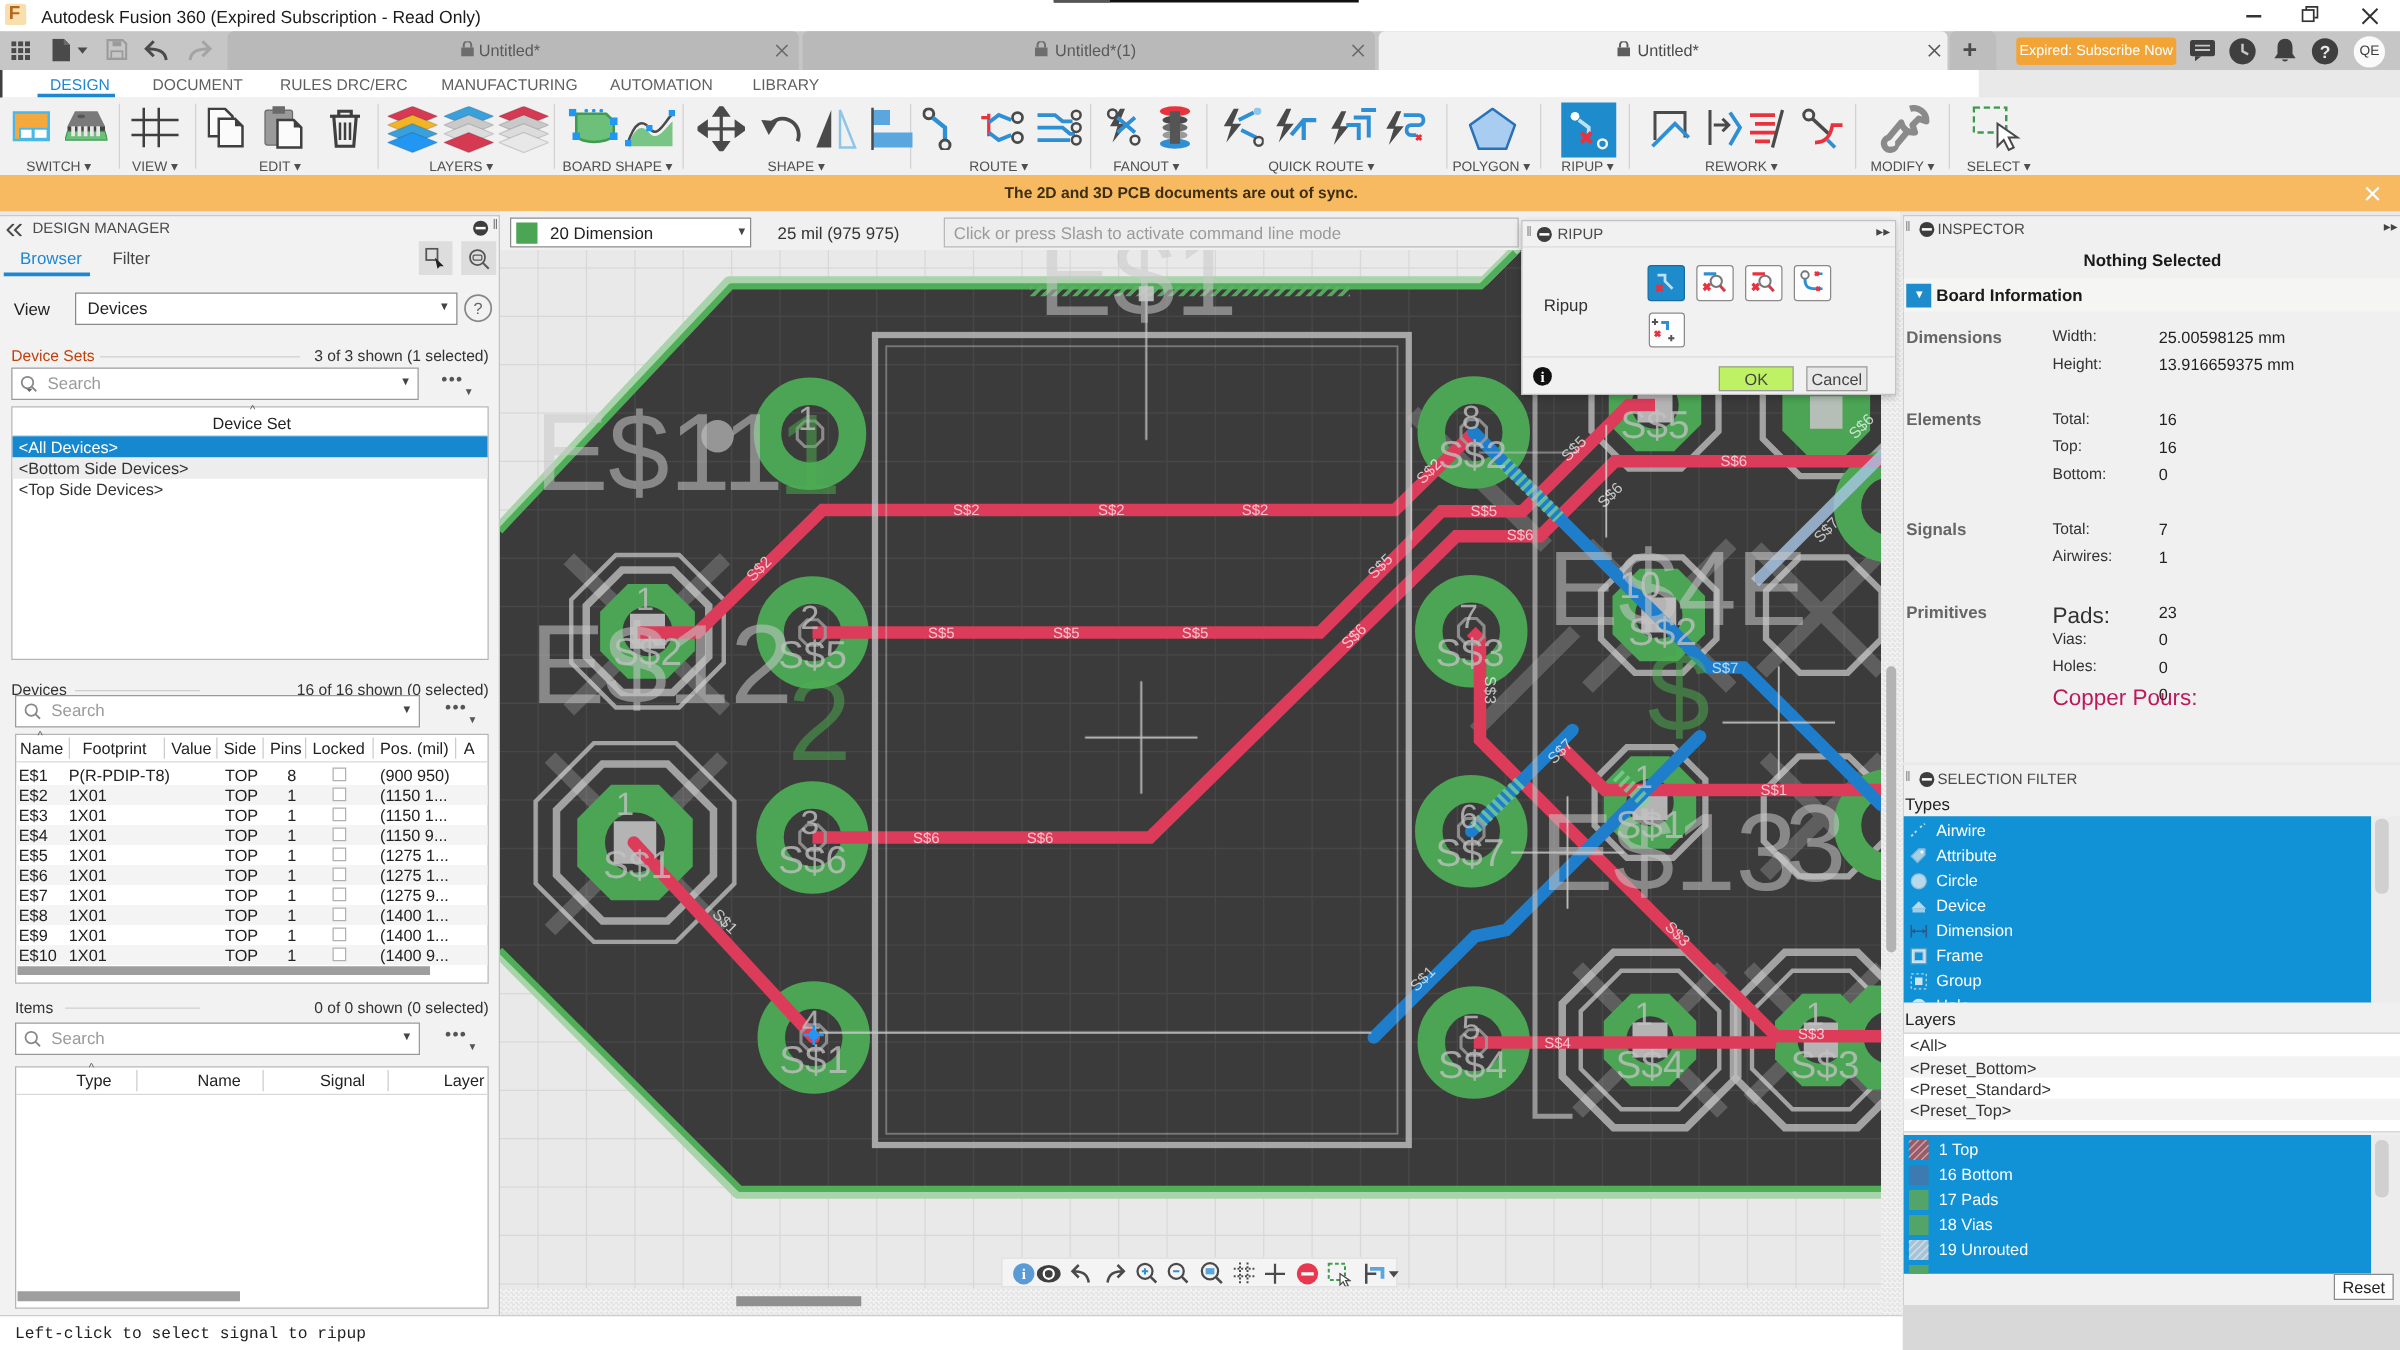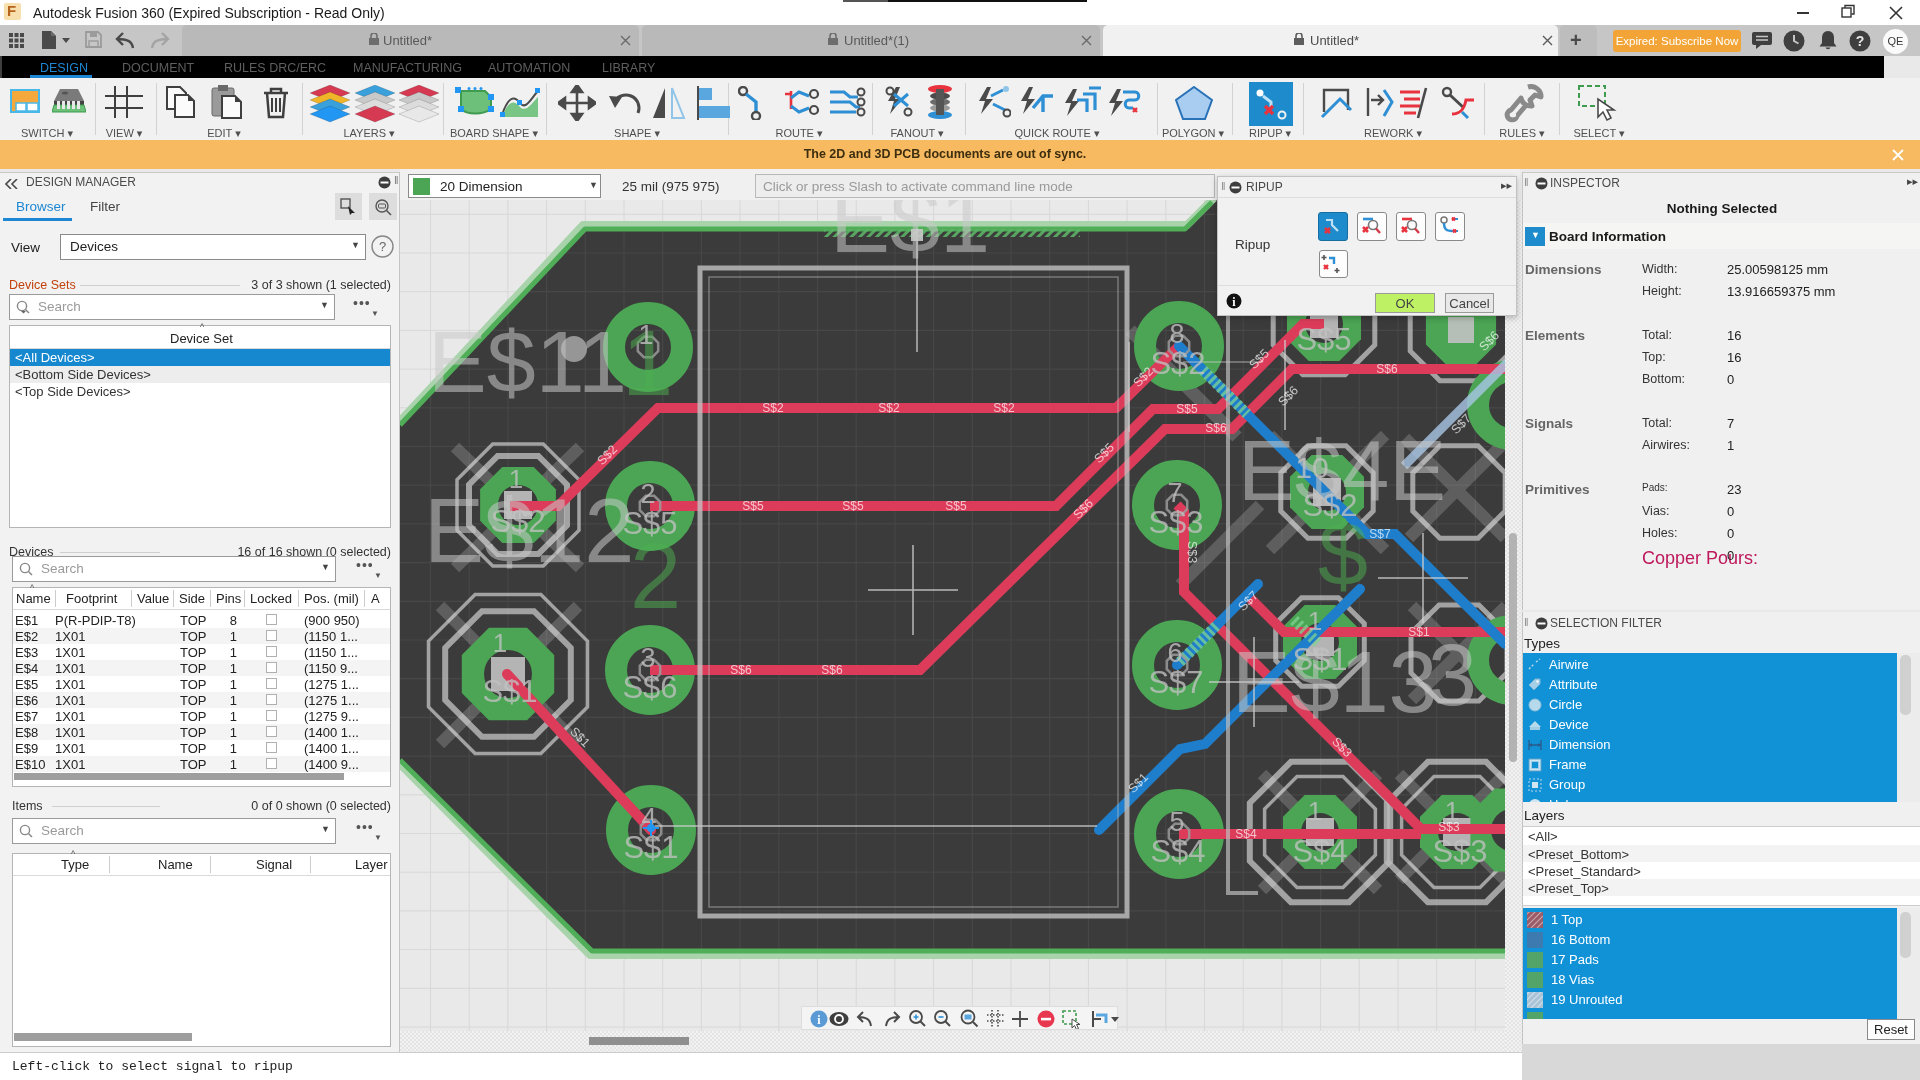--- a/index.html
+++ b/index.html
@@ -104,21 +104,21 @@
       <path d="M10,1 c-4,0 -6,3 -6,7 v5 l-2.5,3.5 h17 L16,13 v-5 c0,-4 -2,-7 -6,-7 Z" fill="#3f3f3f"></path>
       <path d="M7.5,17.5 a2.7,2.7 0 0 0 5,0 Z" fill="#3f3f3f"></path>
     </svg>
   <svg class="abs" style="left:1849px;top:5px;" width="22" height="22">
       <circle cx="11" cy="11" r="10.5" fill="#3f3f3f"></circle>
       <text x="11" y="16" text-anchor="middle" font-size="14" font-weight="bold" fill="#e8e8e8" font-family="Liberation Sans">?</text>
     </svg>
   <div class="abs" style="left:1883px;top:4px;width:25px;height:25px;border-radius:50%;background:#fafafa;text-align:center;line-height:25px;font-size:11px;color:#3a3a3a;">QE</div>
 </div>
 
-<div class="abs" style="left:0;top:56px;width:1884px;height:22px;background:#000000;">
+<div class="abs" style="left:0;top:56px;width:1583px;height:22px;background:#ffffff;">
   <div class="tx" style="left:40px;top:5px;font-size:12.5px;color:#1e87d3;">DESIGN</div>
   <div class="abs" style="left:30px;top:19px;width:62px;height:3px;background:#1e87d3;"></div>
   <div class="tx" style="left:122px;top:5px;font-size:12.5px;color:#5f5f5f;">DOCUMENT</div>
   <div class="tx" style="left:224px;top:5px;font-size:12.5px;color:#5f5f5f;">RULES DRC/ERC</div>
   <div class="tx" style="left:353px;top:5px;font-size:12.5px;color:#5f5f5f;">MANUFACTURING</div>
   <div class="tx" style="left:488px;top:5px;font-size:12.5px;color:#5f5f5f;">AUTOMATION</div>
   <div class="tx" style="left:602px;top:5px;font-size:12.5px;color:#5f5f5f;">LIBRARY</div>
 </div>
 <div class="abs" style="left:0;top:56px;width:2px;height:84px;background:#3f3f3f;"></div>
 
@@ -335,21 +335,21 @@
   <div class="tx" style="left:224px;top:49px;font-size:11px;color:#4f4f4f;transform:translateX(-50%);">EDIT ▾</div>
   <div class="tx" style="left:369px;top:49px;font-size:11px;color:#4f4f4f;transform:translateX(-50%);">LAYERS ▾</div>
   <div class="tx" style="left:494px;top:49px;font-size:11px;color:#4f4f4f;transform:translateX(-50%);">BOARD SHAPE ▾</div>
   <div class="tx" style="left:637px;top:49px;font-size:11px;color:#4f4f4f;transform:translateX(-50%);">SHAPE ▾</div>
   <div class="tx" style="left:799px;top:49px;font-size:11px;color:#4f4f4f;transform:translateX(-50%);">ROUTE ▾</div>
   <div class="tx" style="left:917px;top:49px;font-size:11px;color:#4f4f4f;transform:translateX(-50%);">FANOUT ▾</div>
   <div class="tx" style="left:1057px;top:49px;font-size:11px;color:#4f4f4f;transform:translateX(-50%);">QUICK ROUTE ▾</div>
   <div class="tx" style="left:1193px;top:49px;font-size:11px;color:#4f4f4f;transform:translateX(-50%);">POLYGON ▾</div>
   <div class="tx" style="left:1270px;top:49px;font-size:11px;color:#4f4f4f;transform:translateX(-50%);">RIPUP ▾</div>
   <div class="tx" style="left:1393px;top:49px;font-size:11px;color:#4f4f4f;transform:translateX(-50%);">REWORK ▾</div>
-  <div class="tx" style="left:1522px;top:49px;font-size:11px;color:#4f4f4f;transform:translateX(-50%);">RULES ▾</div>
+  <div class="tx" style="left:1522px;top:49px;font-size:11px;color:#4f4f4f;transform:translateX(-50%);">MODIFY ▾</div>
   <div class="tx" style="left:1599px;top:49px;font-size:11px;color:#4f4f4f;transform:translateX(-50%);">SELECT ▾</div>
 </div>
 
 <div class="abs" style="left:0;top:140px;width:1920px;height:29px;background:#f7ba60;">
   <div class="tx" style="left:945px;top:7px;transform:translateX(-50%);font-size:12.5px;font-weight:bold;color:#3d2e10;">The 2D and 3D PCB documents are out of sync.</div>
   <svg class="abs" style="left:1892px;top:9px;" width="12" height="12">
       <path d="M1,1 L11,11 M11,1 L1,11" stroke="#ffffff" stroke-width="1.8"></path>
     </svg>
 </div>
 
@@ -1014,21 +1014,21 @@
       <div class="tx" style="left:119px;top:177px;font-size:12.5px;color:#333;">Top:</div>
       <div class="tx" style="left:204px;top:177px;font-size:13px;color:#222;">16</div>
       <div class="tx" style="left:119px;top:199px;font-size:12.5px;color:#333;">Bottom:</div>
       <div class="tx" style="left:204px;top:199px;font-size:13px;color:#222;">0</div>
       <div class="tx" style="left:2px;top:243px;font-size:13.5px;font-weight:bold;color:#666;">Signals</div>
       <div class="tx" style="left:119px;top:243px;font-size:12.5px;color:#333;">Total:</div>
       <div class="tx" style="left:204px;top:243px;font-size:13px;color:#222;">7</div>
       <div class="tx" style="left:119px;top:265px;font-size:12.5px;color:#333;">Airwires:</div>
       <div class="tx" style="left:204px;top:265px;font-size:13px;color:#222;">1</div>
       <div class="tx" style="left:2px;top:309px;font-size:13.5px;font-weight:bold;color:#666;">Primitives</div>
-      <div class="tx" style="left:119px;top:309px;font-size:10px;color:#333;">Pads:</div>
+      <div class="tx" style="left:119px;top:309px;font-size:18px;color:#333;">Pads:</div>
       <div class="tx" style="left:204px;top:309px;font-size:13px;color:#222;">23</div>
       <div class="tx" style="left:119px;top:331px;font-size:12.5px;color:#333;">Vias:</div>
       <div class="tx" style="left:204px;top:331px;font-size:13px;color:#222;">0</div>
       <div class="tx" style="left:119px;top:353px;font-size:12.5px;color:#333;">Holes:</div>
       <div class="tx" style="left:204px;top:353px;font-size:13px;color:#222;">0</div>
       <div class="tx" style="left:119px;top:375px;font-size:18px;color:#be185d;">Copper Pours:</div>
       <div class="tx" style="left:204px;top:375px;font-size:13px;color:#222;">0</div>
     </div>
 </div>
 <div class="abs" style="left:1522px;top:612px;width:398px;height:432px;background:#f0f0f0;border-left:1px solid #c4c4c4;" id="selfilter">

